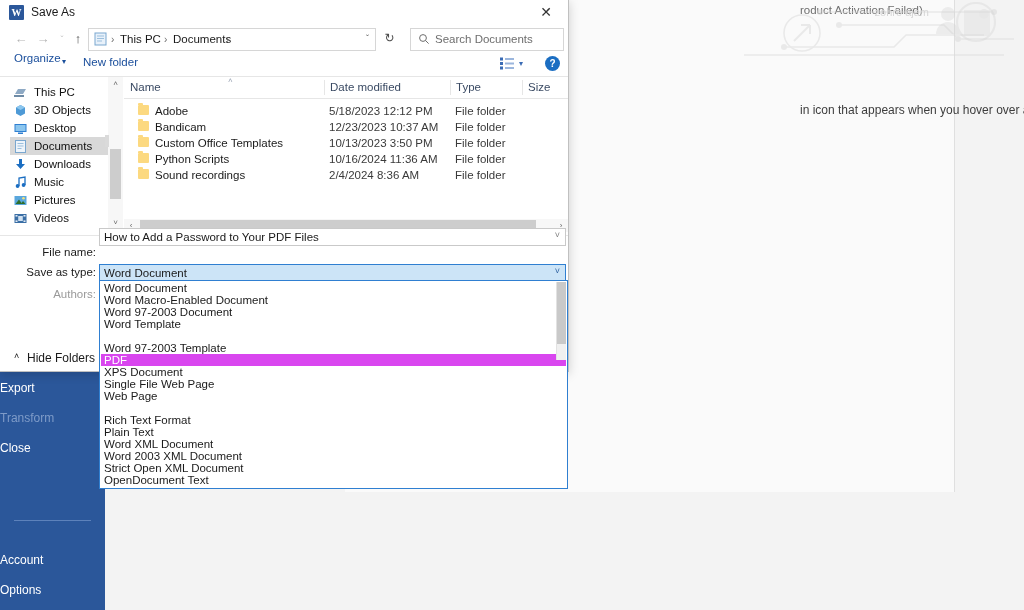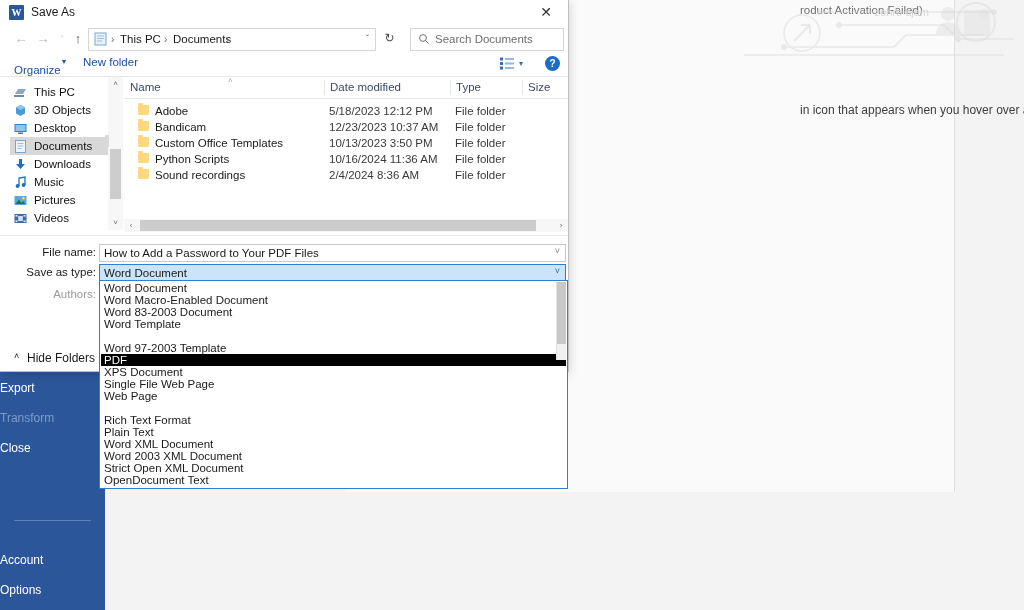--- a/index.html
+++ b/index.html
@@ -238,21 +238,21 @@
 
   
   #toolbar {
     position: absolute;
     left: 0; top: 52px;
     width: 568px; height: 24px;
     border-bottom: 1px solid #e6e6e6;
   }
   #organize-btn {
     position: absolute;
-    left: 14px; top: 12px;
+    left: 14px; top: 0;
     font-size: 11.5px;
     color: #1b4f9c;
   }
   #organize-caret {
     position: absolute;
     left: 62px; top: 5px;
     font-size: 8px;
     color: #1b4f9c;
   }
   #newfolder-btn {
@@ -443,21 +443,21 @@
     position: absolute;
     right: 472px;
     font-size: 11.5px;
     color: #1a1a1a;
     text-align: right;
     white-space: nowrap;
   }
   .form-label.dim { color: #9a9a9a; }
   #filename-field {
     position: absolute;
-    left: 99px; top: 244px;
+    left: 99px; top: 228px;
     width: 465px; height: 16px;
     background: #ffffff;
     border: 1px solid #c9c9c9;
   }
   #filename-value {
     position: absolute;
     left: 4px; top: 0;
     font-size: 11.5px;
     color: #1a1a1a;
     line-height: 16px;
@@ -520,21 +520,21 @@
     width: 465px;
     height: 12px;
     font-size: 11.5px;
     line-height: 12px;
     color: #1a1a1a;
     padding-left: 3px;
     box-sizing: border-box;
     white-space: nowrap;
   }
   .dd-item.selected {
-    background: #000000;
+    background: #d946ef;
     color: #ffffff;
   }
   #dd-scroll {
     position: absolute;
     right: 1px; top: 1px;
     width: 9px; height: 78px;
     background: #f0f0f0;
     border-left: 1px solid #e2e2e2;
   }
   #dd-scroll-thumb {
@@ -802,21 +802,21 @@
   </div>
 
   <div class="form-label dim" style="top:288px">Authors:</div>
 
   <span id="hide-folders-caret">˄</span>
   <span id="hide-folders" style="left:27px">Hide Folders</span>
 
   <div id="dropdown">
     <div class="dd-item" style="top:1px">Word Document</div>
     <div class="dd-item" style="top:13px">Word Macro-Enabled Document</div>
-    <div class="dd-item" style="top:25px">Word 83-2003 Document</div>
+    <div class="dd-item" style="top:25px">Word 97-2003 Document</div>
     <div class="dd-item" style="top:37px">Word Template</div>
     <div class="dd-item" style="top:61px">Word 97-2003 Template</div>
     <div class="dd-item selected" style="top:73px">PDF</div>
     <div class="dd-item" style="top:85px">XPS Document</div>
     <div class="dd-item" style="top:97px">Single File Web Page</div>
     <div class="dd-item" style="top:109px">Web Page</div>
     <div class="dd-item" style="top:133px">Rich Text Format</div>
     <div class="dd-item" style="top:145px">Plain Text</div>
     <div class="dd-item" style="top:157px">Word XML Document</div>
     <div class="dd-item" style="top:169px">Word 2003 XML Document</div>

